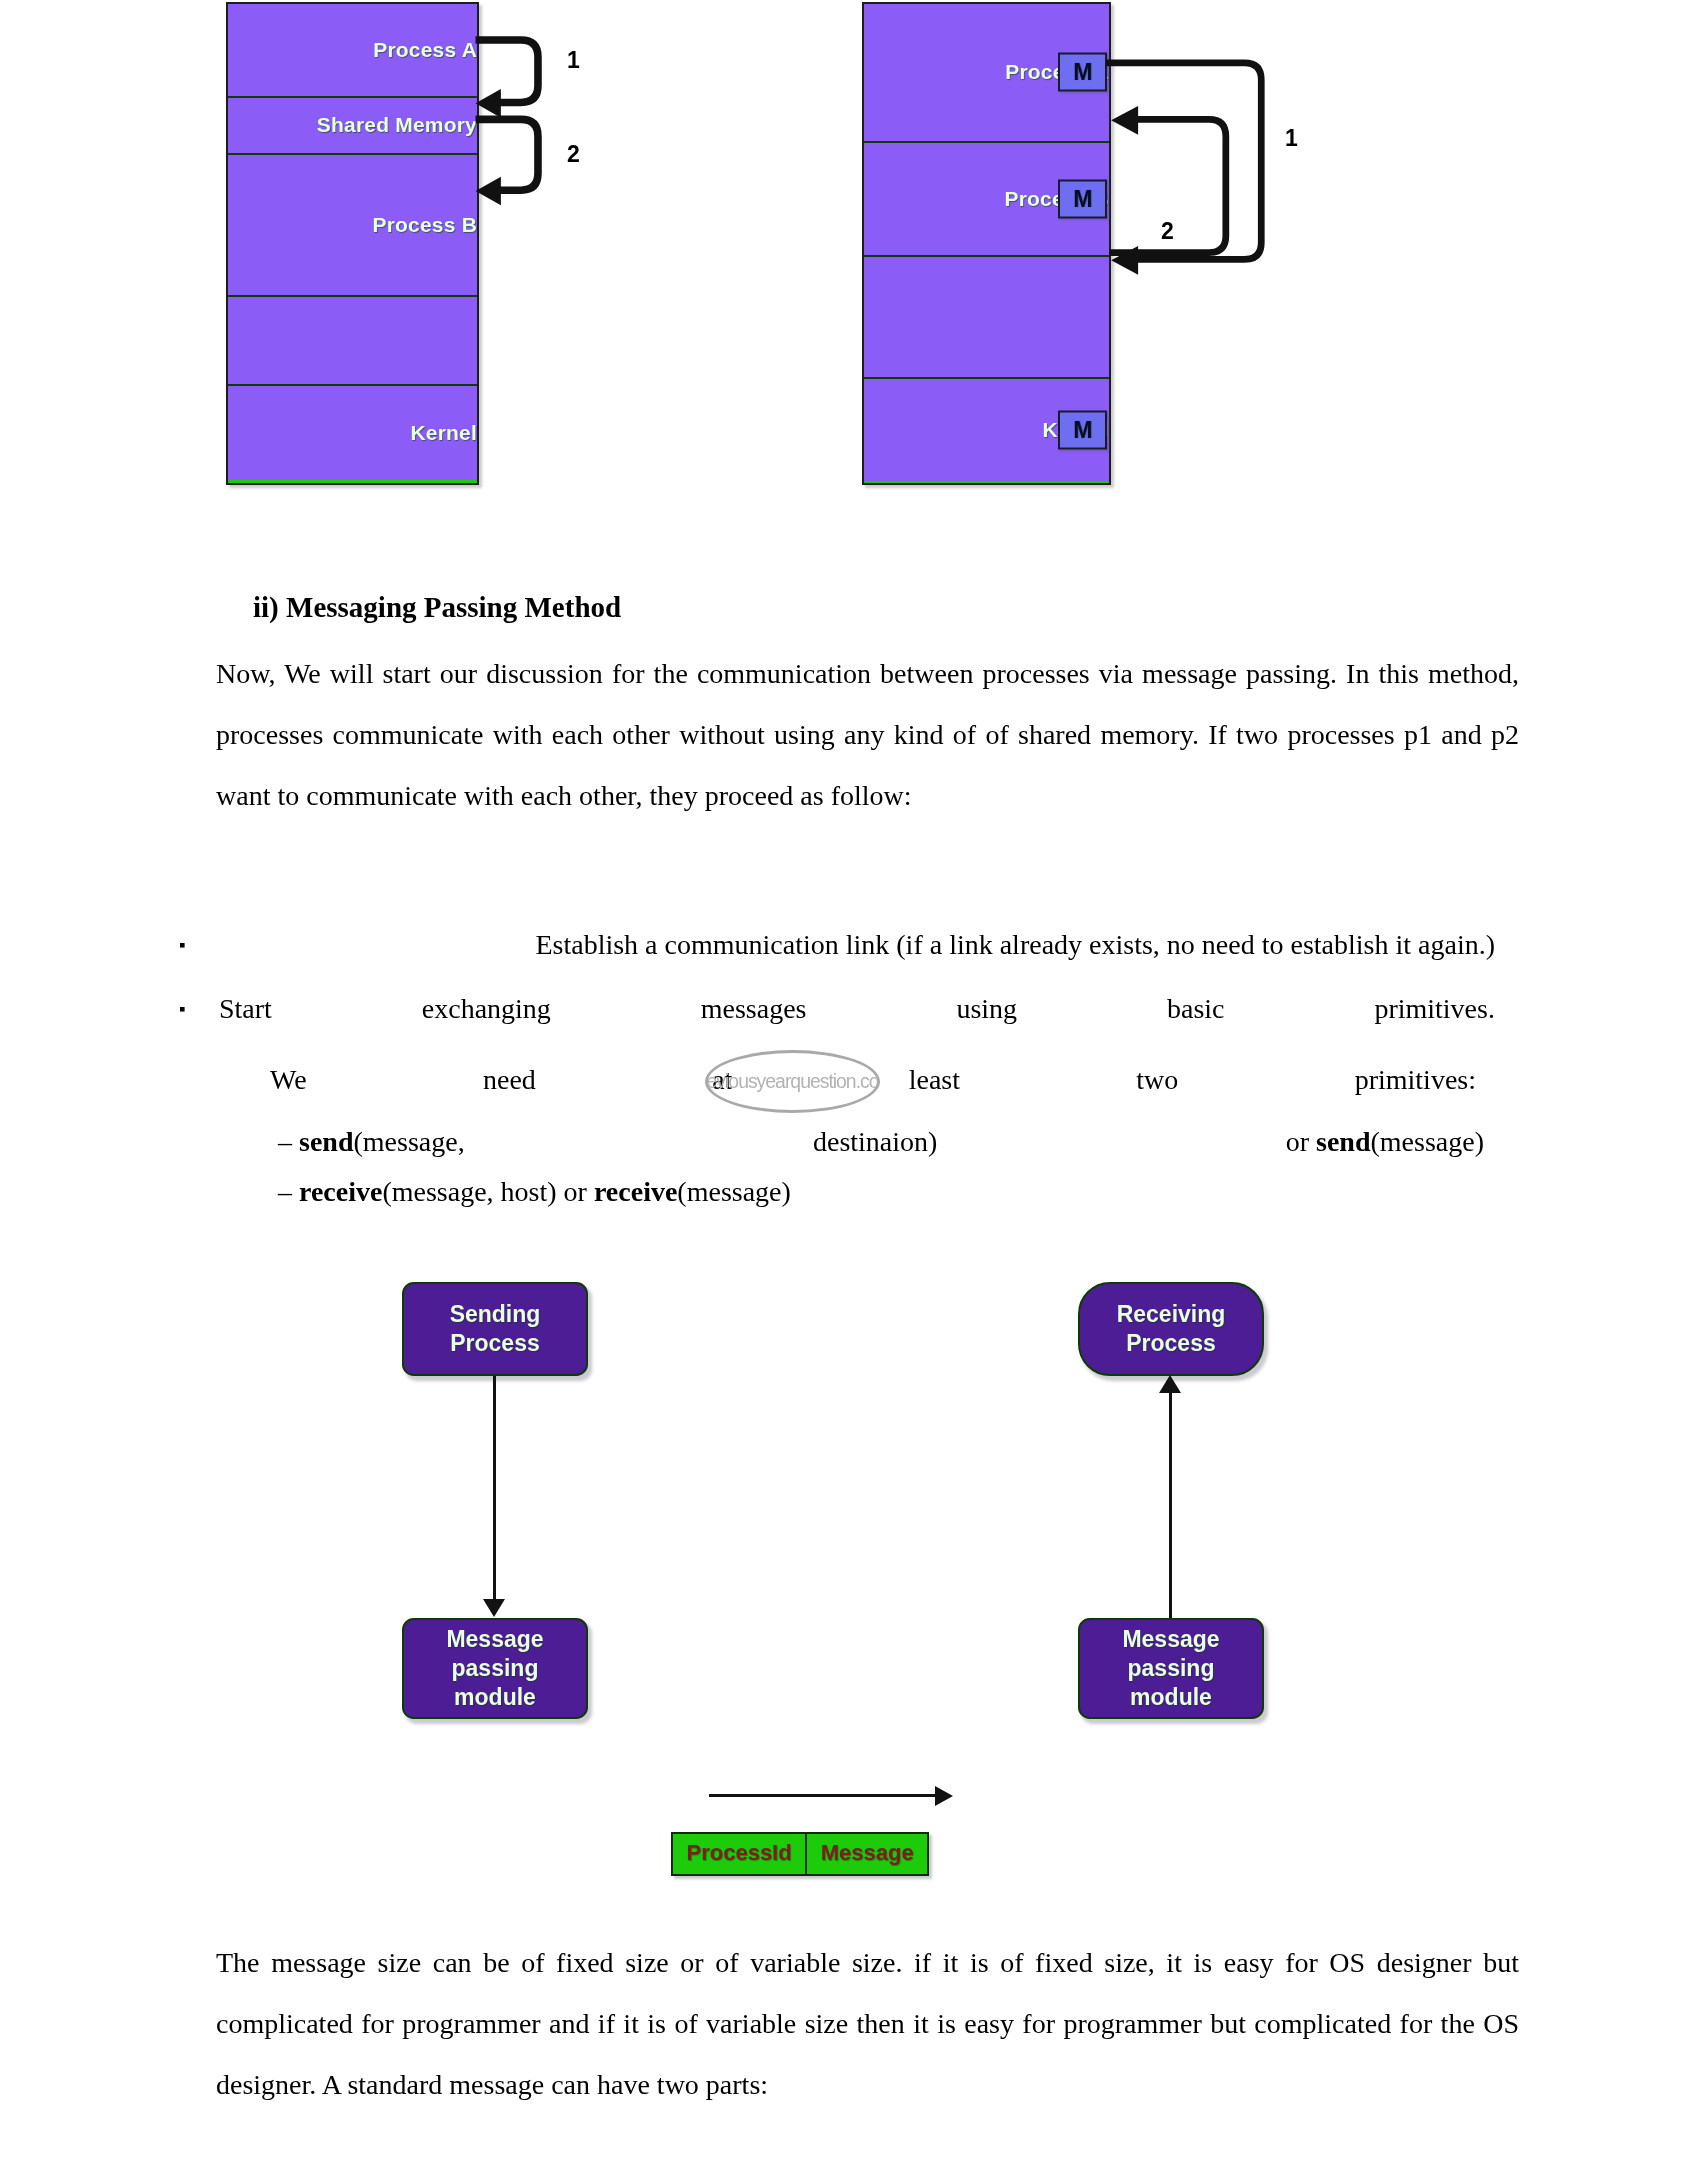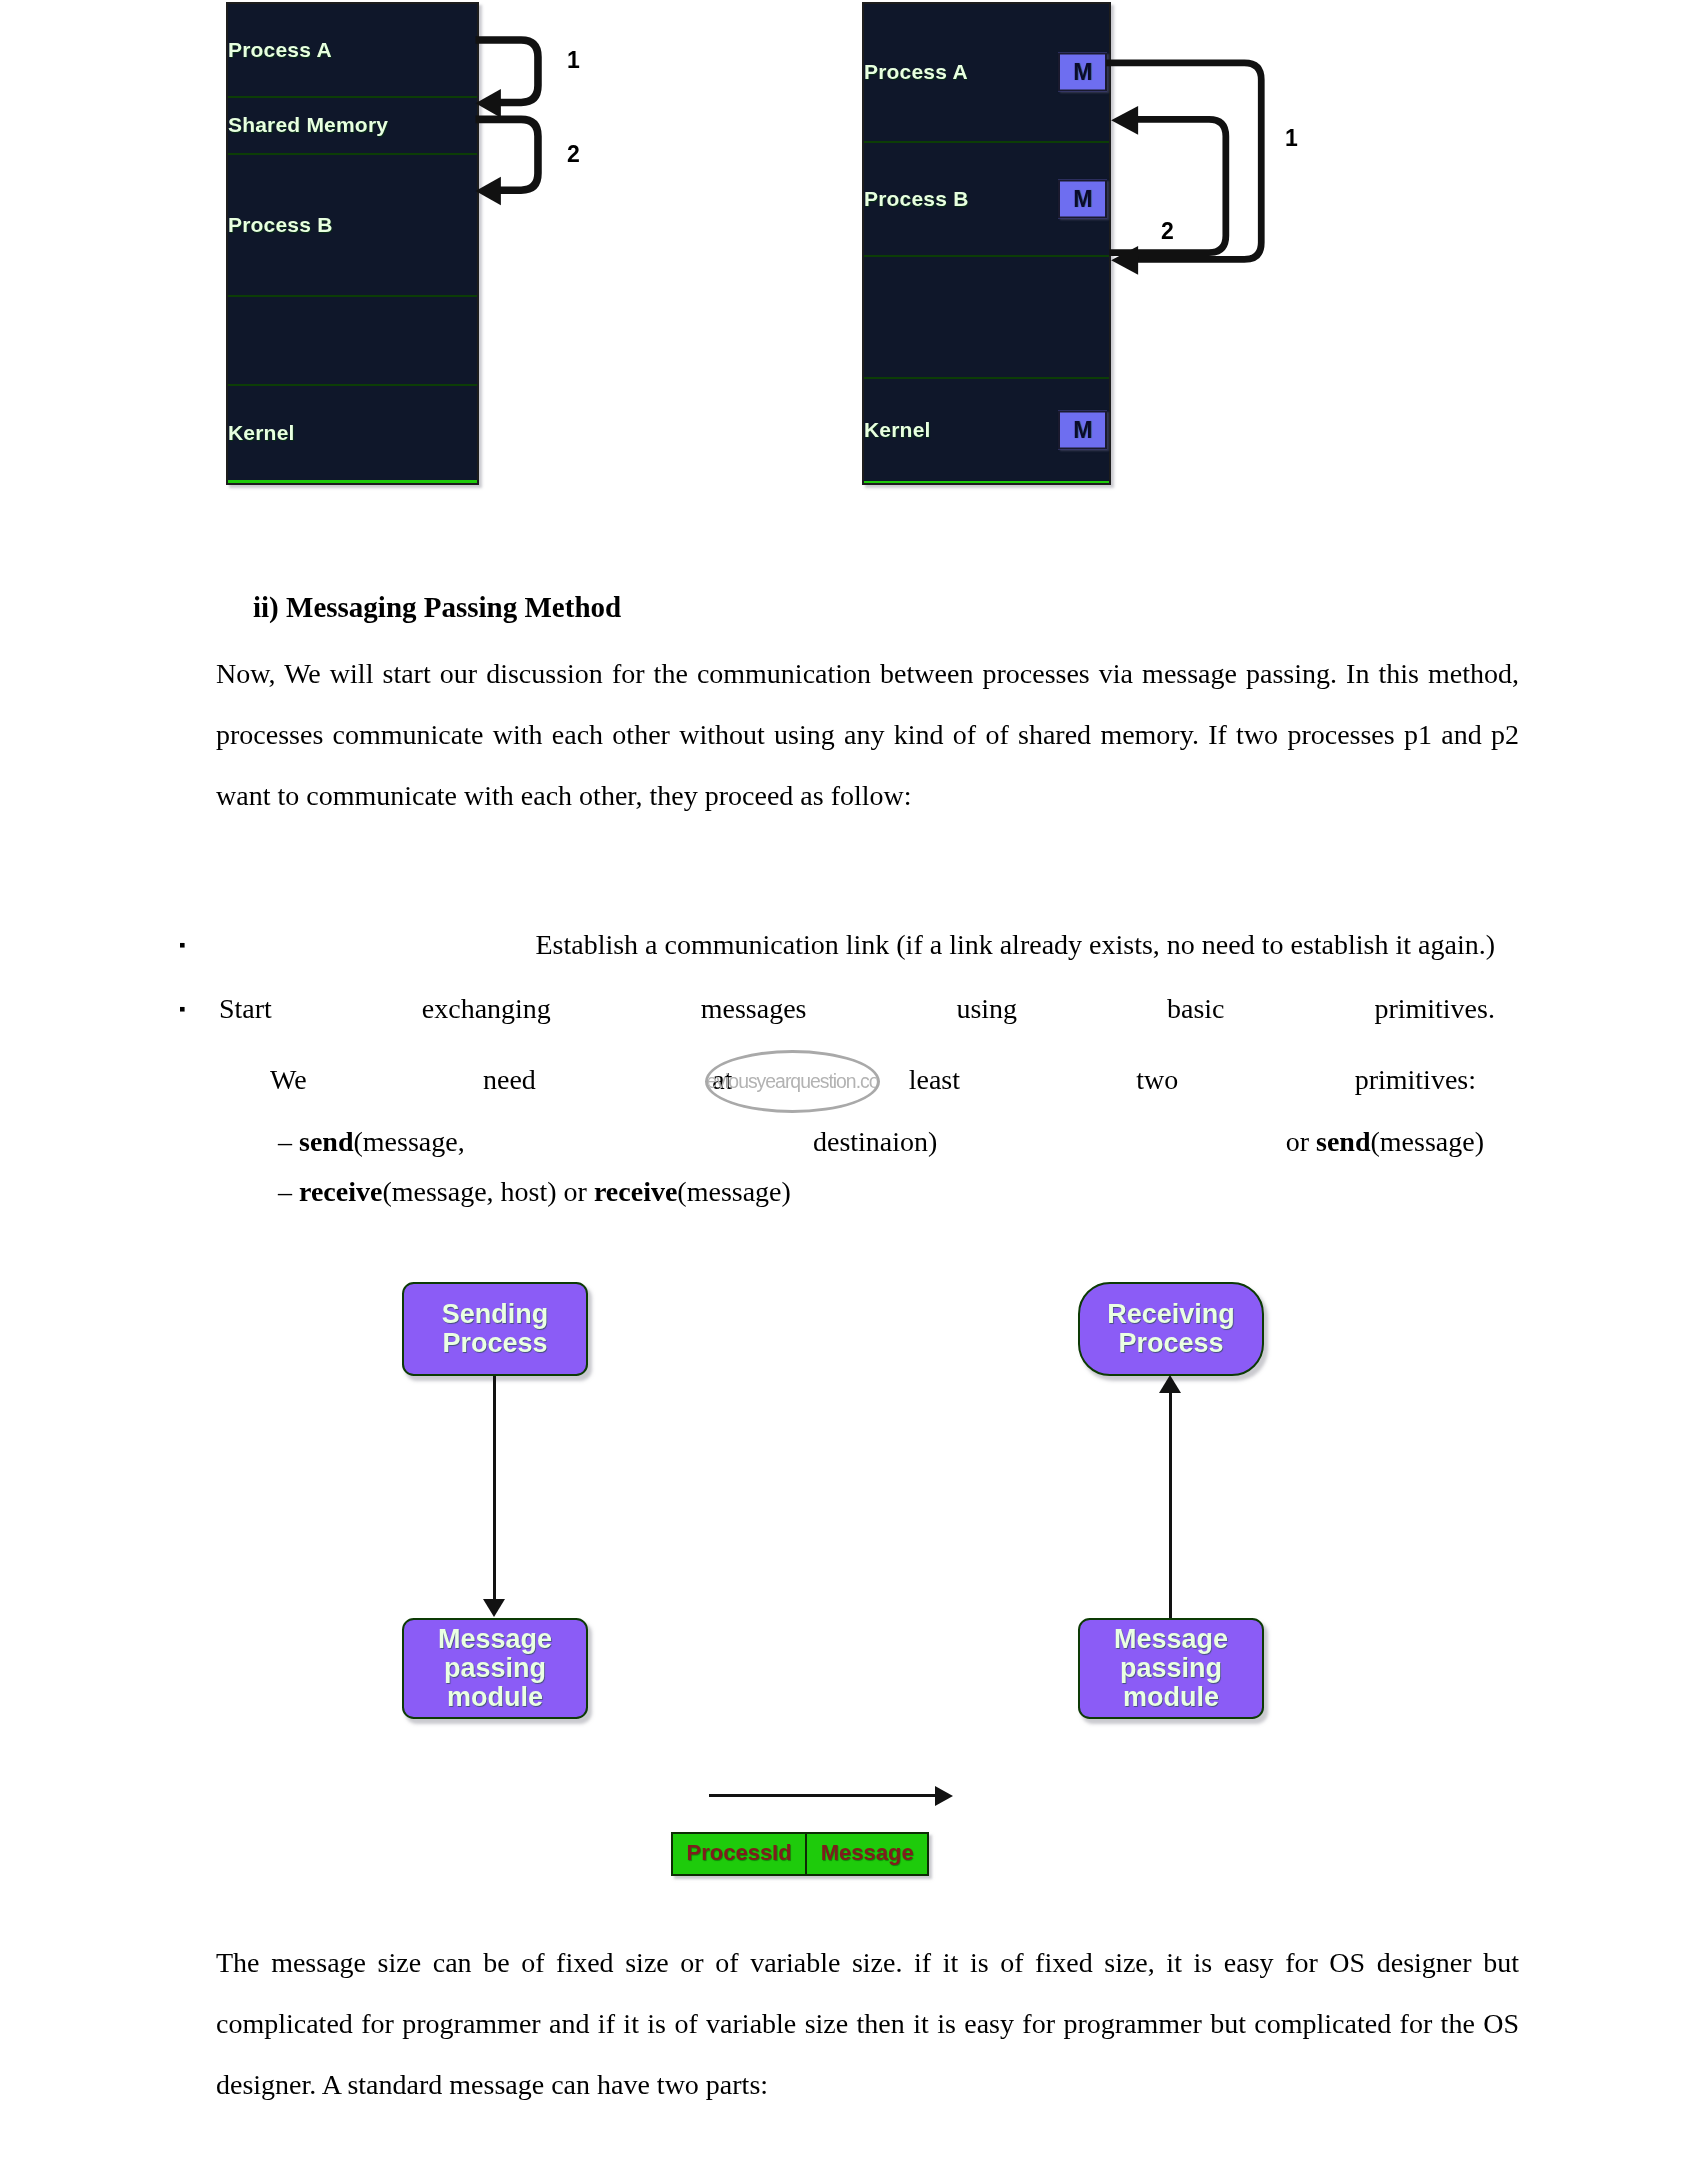--- a/index.html
+++ b/index.html
@@ -33,29 +33,29 @@
     box-shadow: 3.4px 3.4px 2.5px rgba(140,140,150,.45);
   }
   #mem-left  { left: 226px;  top: 1.7px; width: 253px; height: 483px; }
   #mem-right { left: 862px; top: 1.7px; width: 249px; height: 483px; }
 
   .mem-row {
     position: relative;
     box-sizing: border-box;
     display: flex;
     align-items: center;
-    justify-content: flex-start;
+    justify-content: flex-end;
     color: #e8ffe0;
     font-family: "Liberation Sans", sans-serif;
     font-weight: bold;
     font-size: 21px;
     letter-spacing: 0.2px;
     text-shadow: 0.8px 0.8px 0.8px rgba(0,70,0,.55);
     border-bottom: 2.5px solid #0c3d06;
-    background: #0f172a;
+    background: #8b5cf6;
   }
   .mem-row.last { border-bottom: none; }
 
   
   #mem-left  .r1 { height: 94px; }
   #mem-left  .r2 { height:  57px; }
   #mem-left  .r3 { height: 142px; }
   #mem-left  .r4 { height: 89px; }
   #mem-left  .r5 { height: 94px; }
 
@@ -191,28 +191,28 @@
   
   #figure2 {
     position: absolute;
     left: 0;
     top: 1265px;
     width: 1687px;
     height: 624px;
   }
   .rbox {
     position: absolute;
-    background: #8b5cf6;
+    background: #4c1d95;
     border: 2.5px solid #0d3b05;
     border-radius: 11.8px;
     box-shadow: 3.4px 4.2px 3.4px rgba(150,150,160,.5);
     color: #eaffe2;
     font-family: "Liberation Sans", sans-serif;
     font-weight: bold;
-    font-size: 27px;
+    font-size: 23px;
     line-height: 29px;
     text-align: center;
     display: flex;
     flex-direction: column;
     align-items: center;
     justify-content: center;
     text-shadow: 0.8px 0.8px 0.8px rgba(0,70,0,.5);
     box-sizing: border-box;
   }
   #box-sending   { left: 402px;  top: 17px;  width: 186px; height: 94px; }

